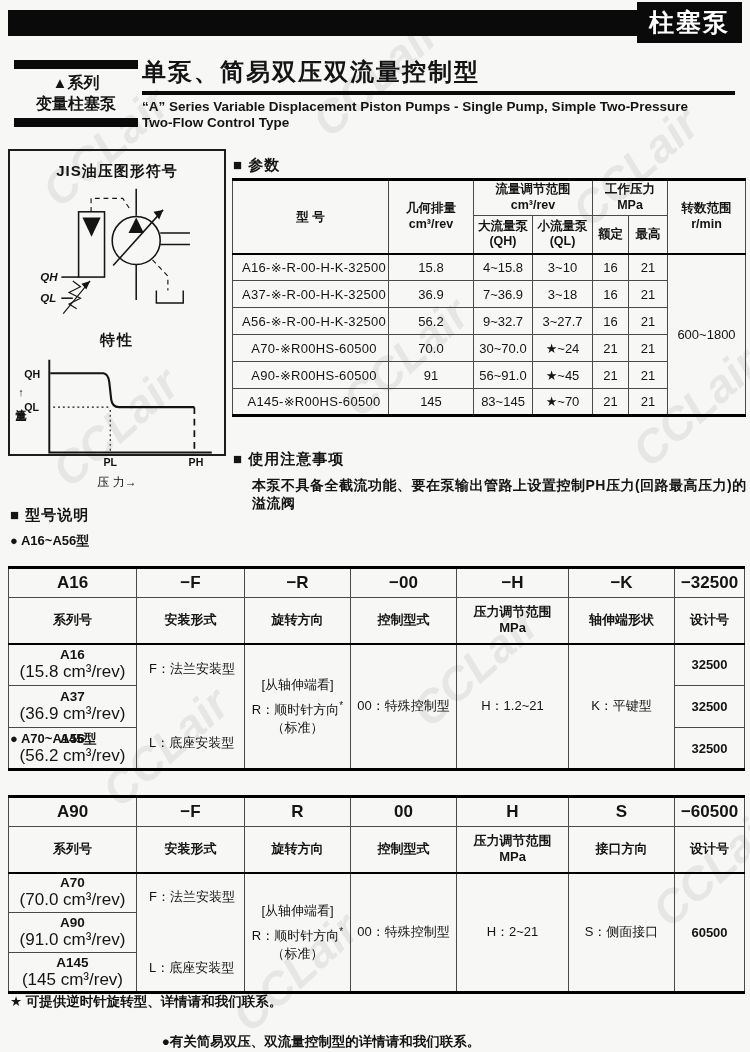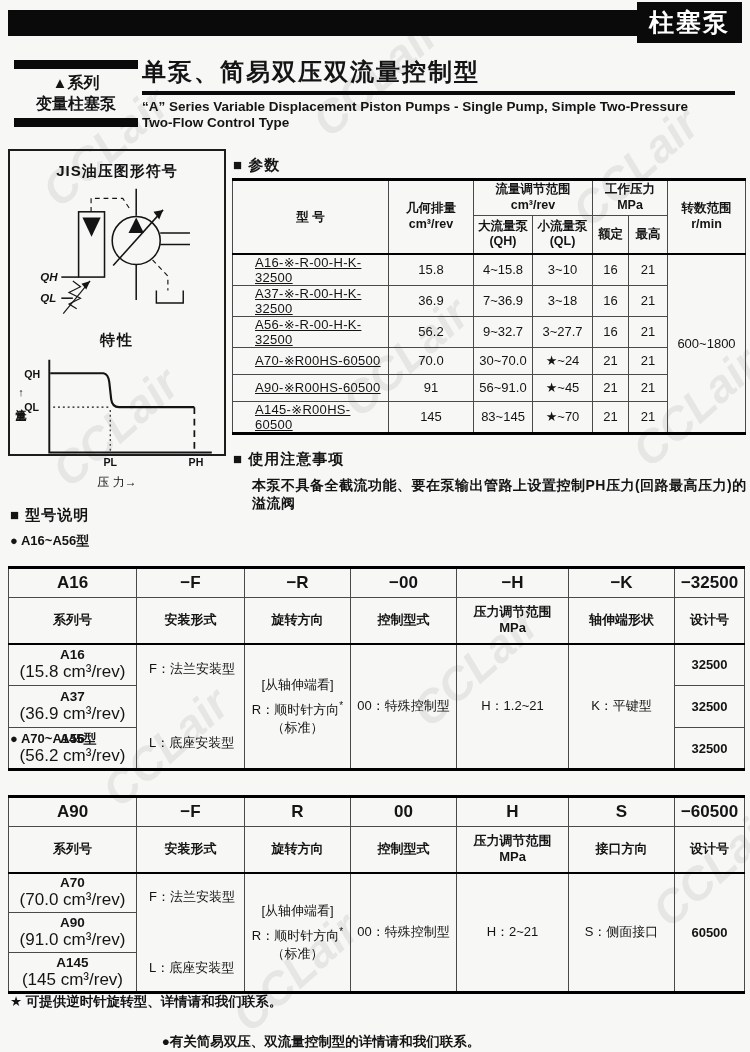--- a/index.html
+++ b/index.html
@@ -42,21 +42,21 @@
   .sec-h { position:absolute; font-size:15px; font-weight:bold; letter-spacing:1px; }
   .sub-h { position:absolute; font-size:13px; font-weight:bold; }
 
   
   .ptable { position:absolute; left:232px; top:178px; width:513px; border-collapse:collapse; table-layout:fixed;
             border-top:3px solid #000; border-bottom:3px solid #000; }
   .ptable th, .ptable td { border:1px solid #4a4a4a; text-align:center; padding:0; }
   .ptable thead th { font-size:12.5px; font-weight:bold; line-height:1.3; }
   .ptable tbody td { font-size:13px; height:27px; }
   .ptable tbody tr:first-child td { border-top:2.5px solid #000; }
-  .ptable td.model { text-align:left; padding-left:22px; letter-spacing:0.3px;text-decoration:underline; }
+  .ptable td.model { text-align:center; padding-left:7px; letter-spacing:0.3px; }
   .hdr2 { line-height:1.25; }
 
   .note-line { position:absolute; left:232px; top:422px; font-size:13px; font-weight:bold; }
   .usage-body { position:absolute; left:252px; top:477px; font-size:14px; font-weight:bold; letter-spacing:0.5px; }
 
   
   .mtable { position:absolute; left:8px; width:736px; border-collapse:collapse; table-layout:fixed;
             border-top:3px solid #000; border-bottom:3px solid #000; }
   .mtable td { border:1px solid #4a4a4a; text-align:center; vertical-align:middle; padding:0; }
   .mtable .codes td { font-size:17px; font-weight:bold; height:30px; }

